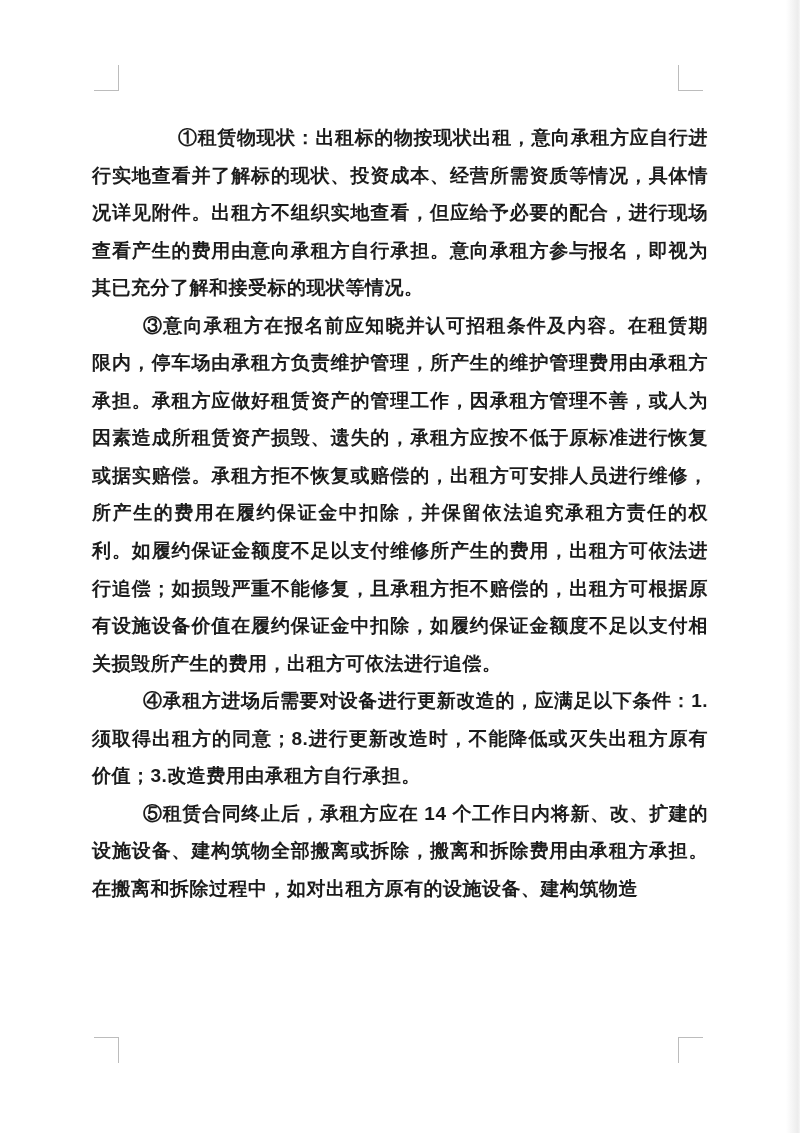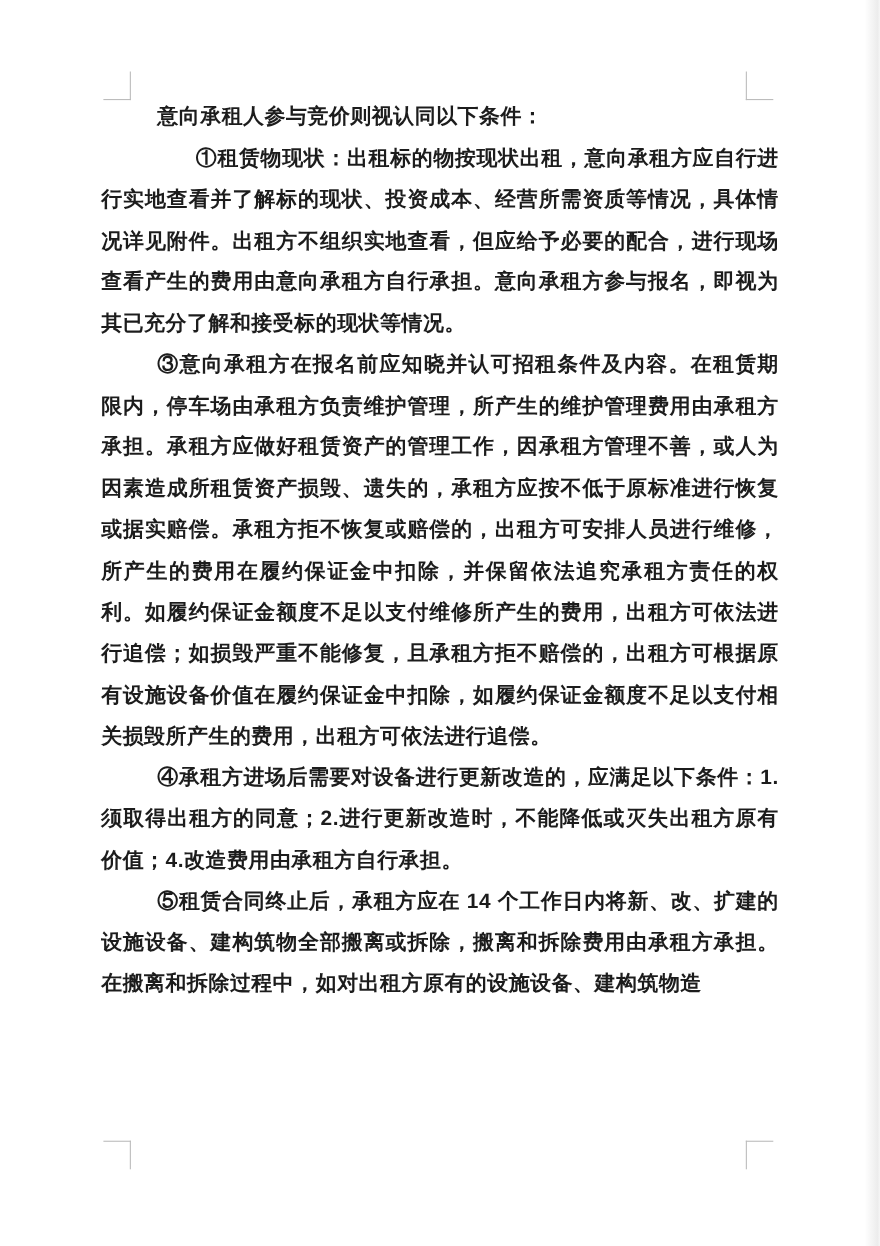--- a/index.html
+++ b/index.html
@@ -51,34 +51,34 @@
     text-align: justify;
     letter-spacing: 0.5px;
   }
   .text-block p {
     margin: 0;
     padding: 0;
     text-indent: 51px;
   }
   .text-block p.deep-indent {
     text-indent: 86px;
+    margin-top: 31px;
   }
 </style>
 </head>
 <body>
 
 <div class="page">
 
   <span class="crop tl"></span>
   <span class="crop tr"></span>
   <span class="crop bl"></span>
   <span class="crop br"></span>
 
   <div class="text-block">
-    <p>意向承租人参与竞价则视认同以下条件：</p>
     <p class="deep-indent">①租赁物现状：出租标的物按现状出租，意向承租方应自行进行实地查看并了解标的现状、投资成本、经营所需资质等情况，具体情况详见附件。出租方不组织实地查看，但应给予必要的配合，进行现场查看产生的费用由意向承租方自行承担。意向承租方参与报名，即视为其已充分了解和接受标的现状等情况。</p>
     <p>③意向承租方在报名前应知晓并认可招租条件及内容。在租赁期限内，停车场由承租方负责维护管理，所产生的维护管理费用由承租方承担。承租方应做好租赁资产的管理工作，因承租方管理不善，或人为因素造成所租赁资产损毁、遗失的，承租方应按不低于原标准进行恢复或据实赔偿。承租方拒不恢复或赔偿的，出租方可安排人员进行维修，所产生的费用在履约保证金中扣除，并保留依法追究承租方责任的权利。如履约保证金额度不足以支付维修所产生的费用，出租方可依法进行追偿；如损毁严重不能修复，且承租方拒不赔偿的，出租方可根据原有设施设备价值在履约保证金中扣除，如履约保证金额度不足以支付相关损毁所产生的费用，出租方可依法进行追偿。</p>
-    <p>④承租方进场后需要对设备进行更新改造的，应满足以下条件：1.须取得出租方的同意；2.进行更新改造时，不能降低或灭失出租方原有价值；4.改造费用由承租方自行承担。</p>
+    <p>④承租方进场后需要对设备进行更新改造的，应满足以下条件：1.须取得出租方的同意；8.进行更新改造时，不能降低或灭失出租方原有价值；3.改造费用由承租方自行承担。</p>
     <p>⑤租赁合同终止后，承租方应在 14 个工作日内将新、改、扩建的设施设备、建构筑物全部搬离或拆除，搬离和拆除费用由承租方承担。在搬离和拆除过程中，如对出租方原有的设施设备、建构筑物造</p>
   </div>
 
   <div class="edge-shadow"></div>
 </div>
 
 </body></html>

